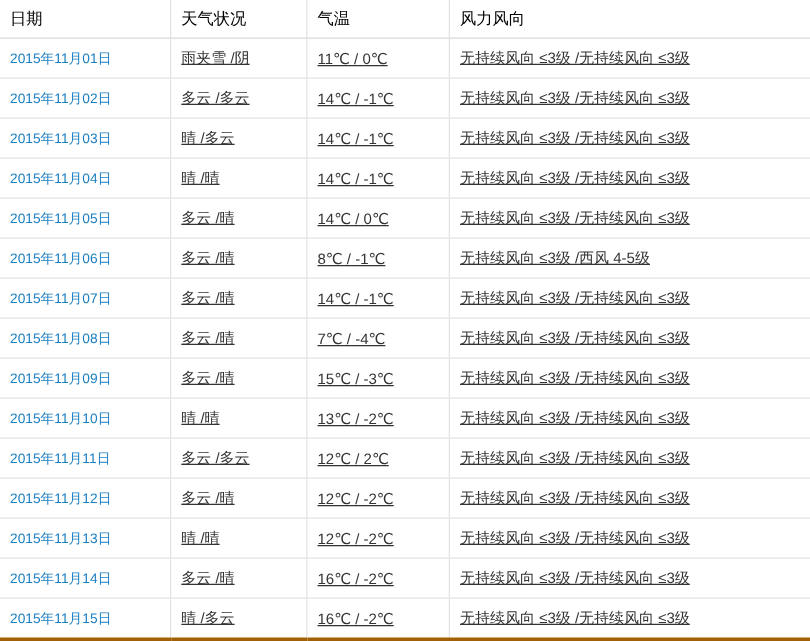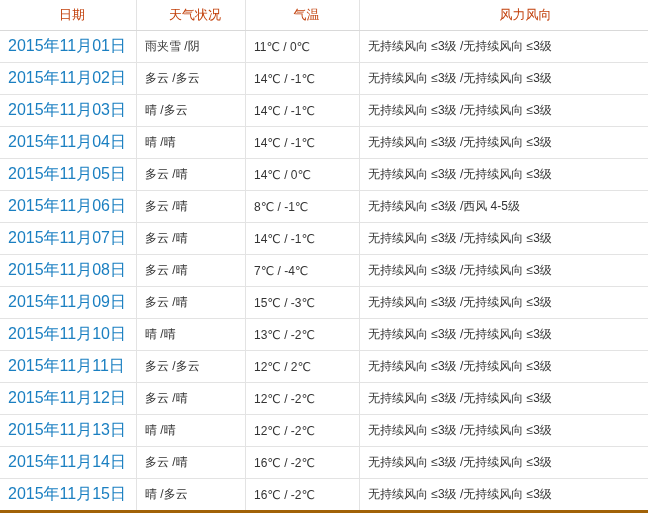--- a/index.html
+++ b/index.html
@@ -30,52 +30,52 @@
     vertical-align: middle;
     padding: 0 0 0 8px;
     height: 31px;
     font-weight: normal;
     white-space: nowrap;
     overflow: hidden;
   }
   table.weather thead th {
     border-top: none;
     border-bottom: 1px solid #d9d9d9;
-    color: #c2410c;
+    color: #000000;
     font-size: 13px;
     height: 30px;
-    text-align: center;
   }
   
   table.weather th.col-date,
   table.weather td.col-date,
   table.weather th.col-cond,
   table.weather td.col-cond,
   table.weather th.col-temp,
   table.weather td.col-temp {
     border-right: 1px solid #e3e3e3;
   }
   .col-date { width: 128px; }
   .col-cond { width: 100px; margin-left: 40px; }
   .col-temp { width: 105px; }
   .col-wind { width: 315px; }
 
   td.col-date {
     color: #1a7fc1;
-    font-size: 16px;
+    font-size: 11px;
   }
   thead th.col-date,
   thead th.col-cond,
   thead th.col-temp,
   thead th.col-wind {
     color: #333333;
   }
   td.col-cond, td.col-temp, td.col-wind {
     color: #333333;
     font-size: 12px;
+    text-decoration: underline;
   }
   tbody tr:last-child td {
     border-bottom: 6px solid #a16207;
   }
 </style>
 </head>
 <body>
 
 <table class="weather">
   <thead>

